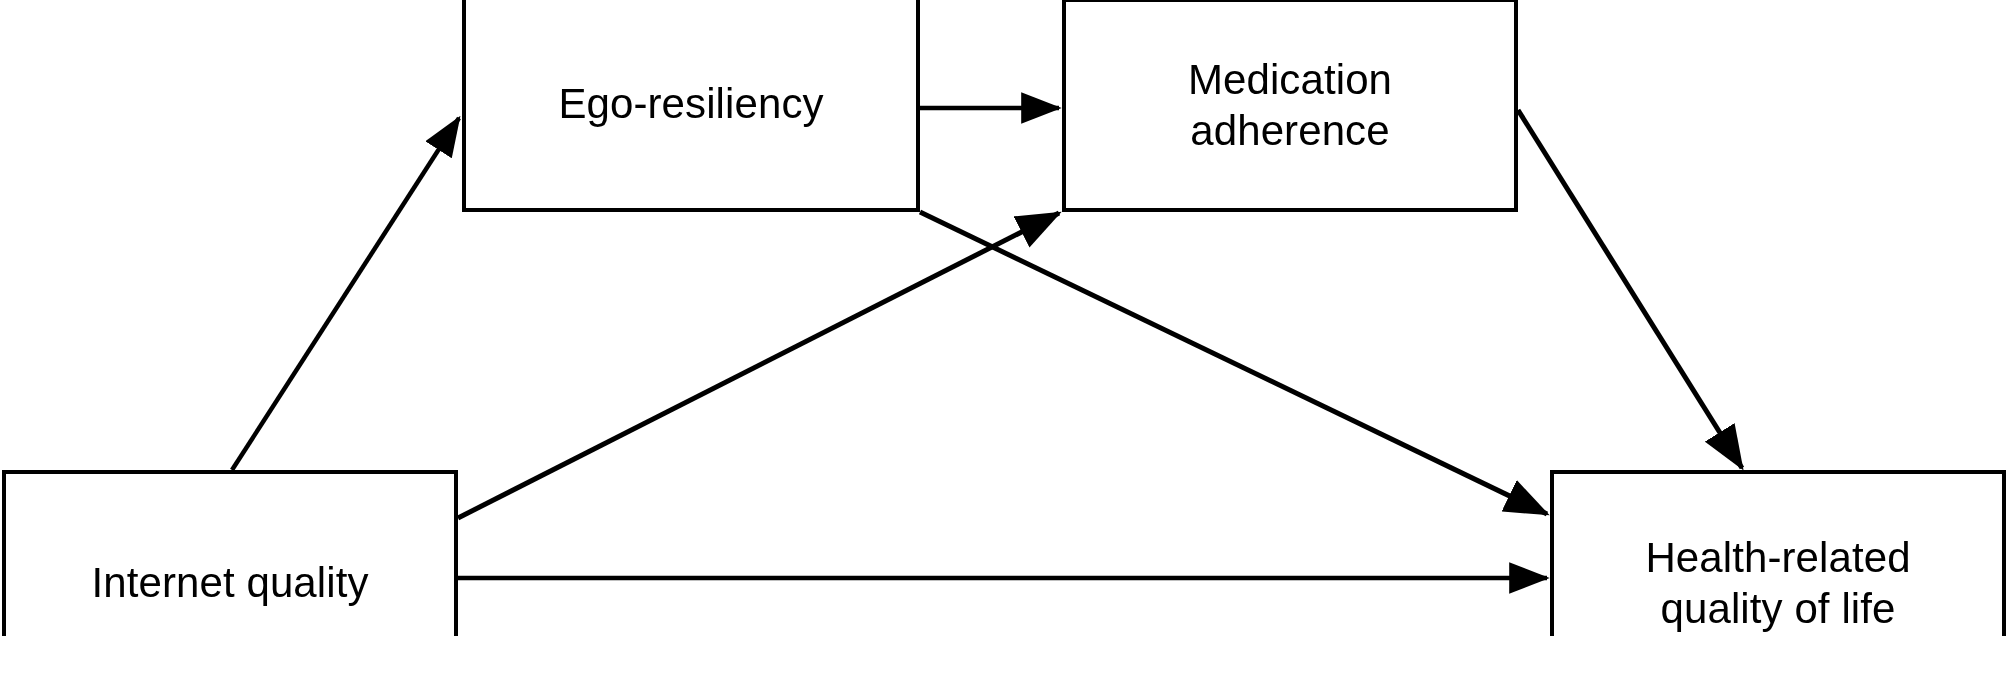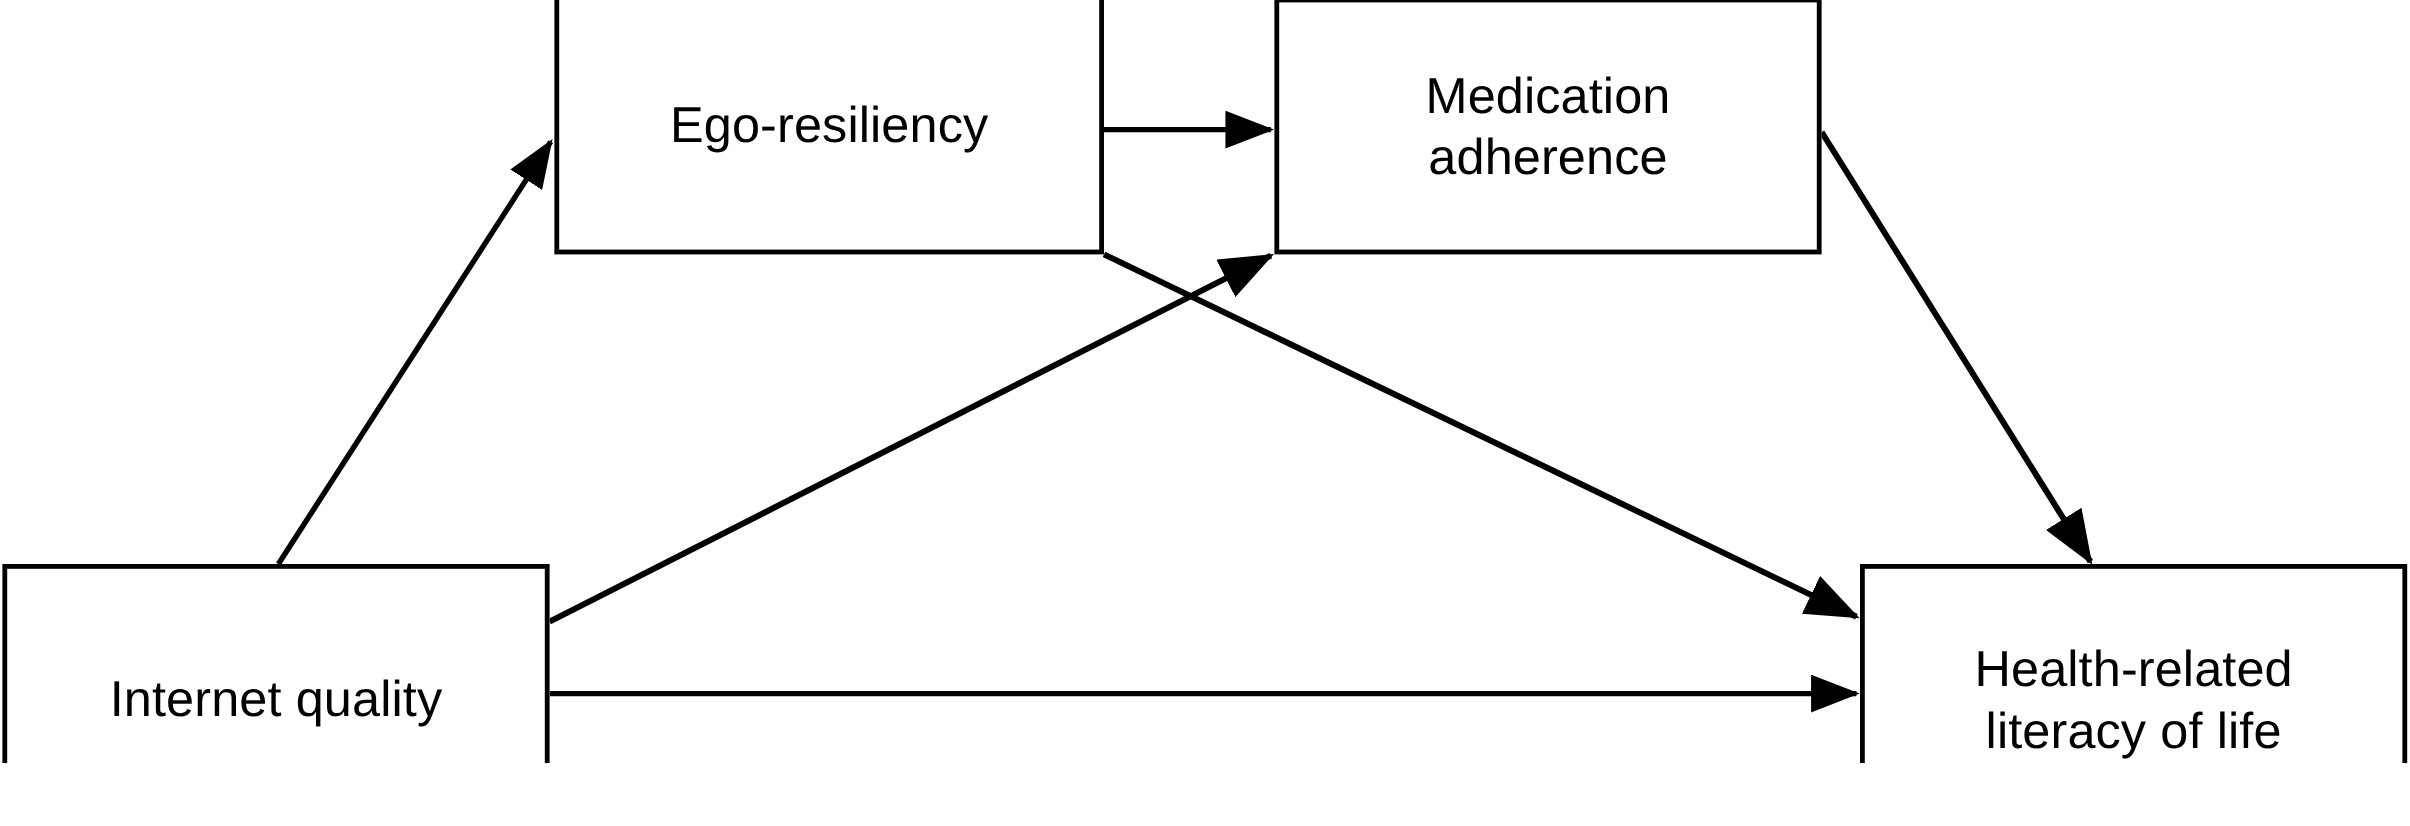--- a/index.html
+++ b/index.html
@@ -82,16 +82,16 @@
     <span class="node-label">Medication
 adherence</span>
   </div>
 
   <div class="node-box" id="node-literacy">
     <span class="node-label">Internet quality</span>
   </div>
 
   <div class="node-box" id="node-hrqol">
     <span class="node-label">Health-related
-literacy of life</span>
+quality of life</span>
   </div>
 
 </div>
 
 </body></html>

